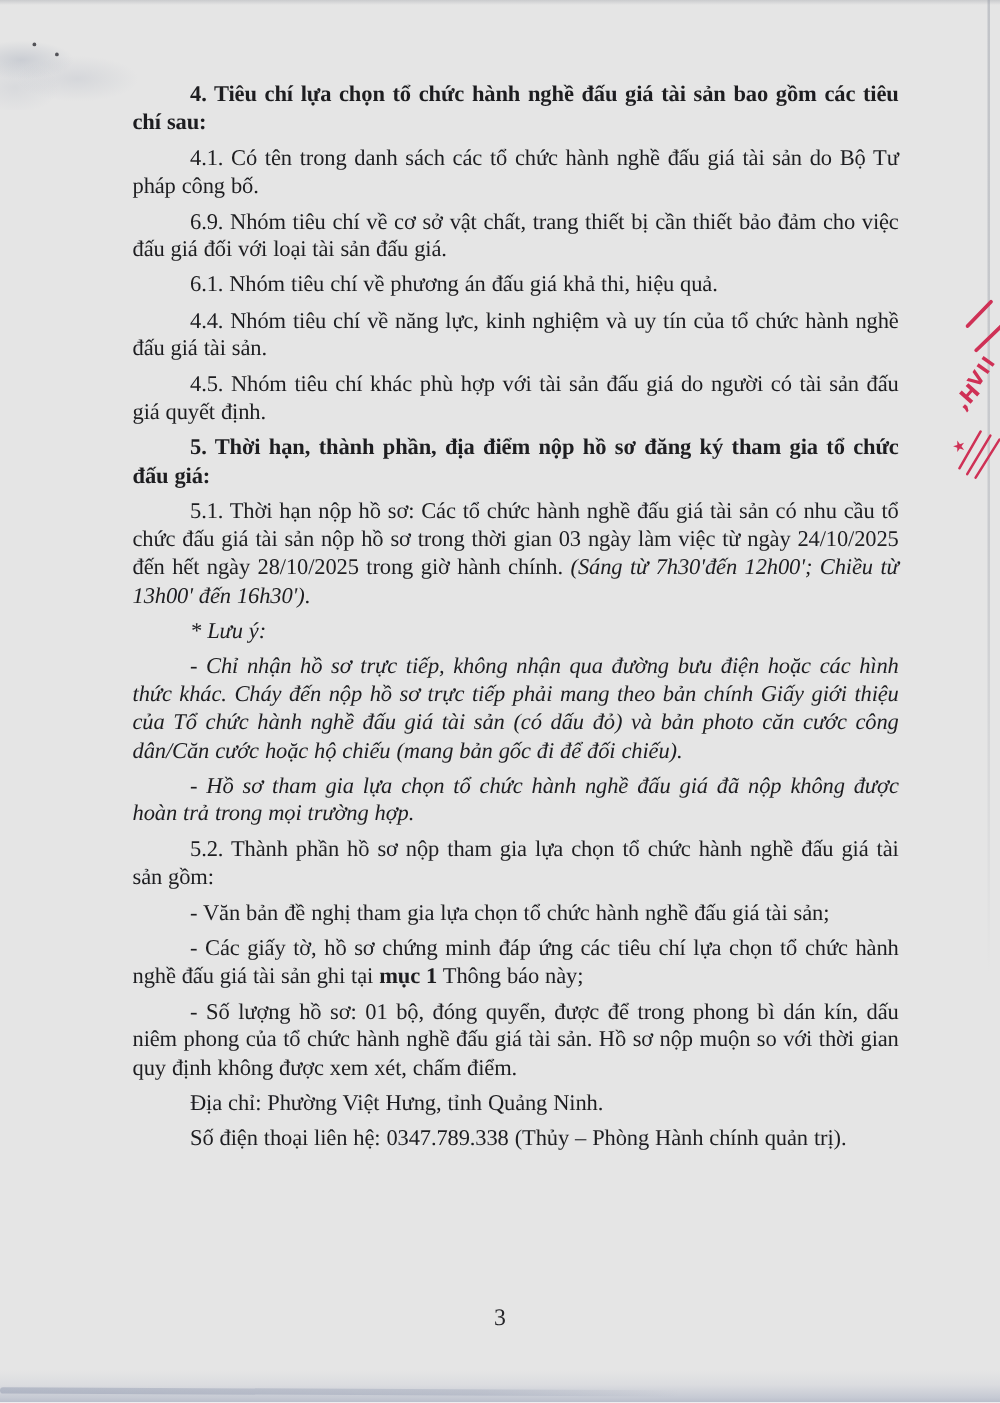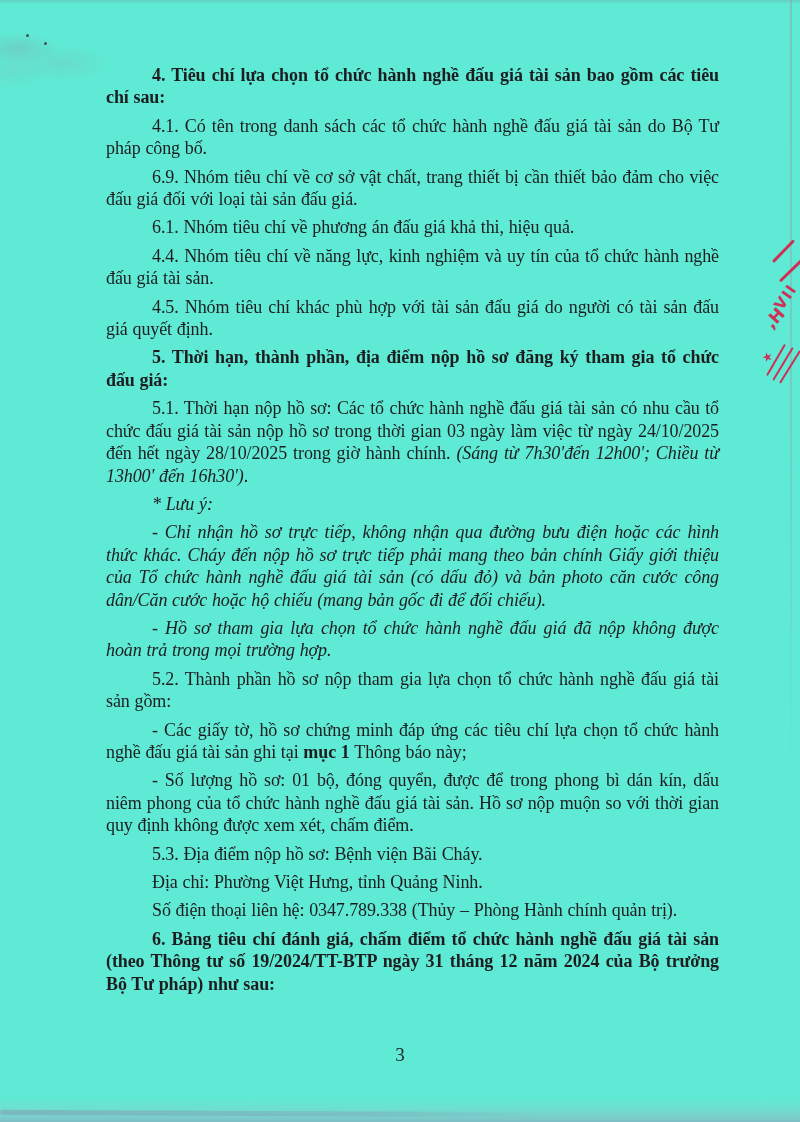--- a/index.html
+++ b/index.html
@@ -4,21 +4,21 @@
 <style>
   html, body {
     margin: 0;
     padding: 0;
     background: #ffffff;
   }
   .page {
     position: relative;
     width: 800px;
     height: 1122px;
-    background: #5eead4;
+    background: #e5e5e5;
     overflow: hidden;
     font-family: "Liberation Serif", "DejaVu Serif", serif;
     color: #1d1d20;
   }
   
   .top-edge {
     position: absolute;
     top: 0; left: 0; right: 0;
     height: 4px;
     background: linear-gradient(to bottom, rgba(120,125,135,0.25), rgba(120,125,135,0));
@@ -147,26 +147,25 @@
       <p class="para"><span>6.9. Nhóm tiêu chí về cơ sở vật chất, trang thiết bị cần thiết bảo đảm cho việc đấu giá đối với loại tài sản đấu giá.</span></p>
       <p class="para"><span>6.1. Nhóm tiêu chí về phương án đấu giá khả thi, hiệu quả.</span></p>
       <p class="para"><span>4.4. Nhóm tiêu chí về năng lực, kinh nghiệm và uy tín của tổ chức hành nghề đấu giá tài sản.</span></p>
       <p class="para"><span>4.5. Nhóm tiêu chí khác phù hợp với tài sản đấu giá do người có tài sản đấu giá quyết định.</span></p>
       <p class="para"><span class="seg-b">5. Thời hạn, thành phần, địa điểm nộp hồ sơ đăng ký tham gia tổ chức đấu giá:</span></p>
       <p class="para"><span>5.1. Thời hạn nộp hồ sơ: Các tổ chức hành nghề đấu giá tài sản có nhu cầu tổ chức đấu giá tài sản nộp hồ sơ trong thời gian 03 ngày làm việc từ ngày 24/10/2025 đến hết ngày 28/10/2025 trong giờ hành chính. </span><span class="seg-i">(Sáng từ 7h30'đến 12h00'; Chiều từ 13h00' đến 16h30')</span><span>.</span></p>
       <p class="para"><span class="seg-bi">* Lưu ý:</span></p>
       <p class="para"><span class="seg-i">- Chỉ nhận hồ sơ trực tiếp, không nhận qua đường bưu điện hoặc các hình thức khác. Cháy đến nộp hồ sơ trực tiếp phải mang theo bản chính Giấy giới thiệu của Tổ chức hành nghề đấu giá tài sản (có dấu đỏ) và bản photo căn cước công dân/Căn cước hoặc hộ chiếu (mang bản gốc đi để đối chiếu).</span></p>
       <p class="para"><span class="seg-bi">- Hồ sơ tham gia lựa chọn tổ chức hành nghề đấu giá đã nộp không được hoàn trả trong mọi trường hợp.</span></p>
       <p class="para"><span>5.2. Thành phần hồ sơ nộp tham gia lựa chọn tổ chức hành nghề đấu giá tài sản gồm:</span></p>
+      <p class="para"><span>- Văn bản đề nghị tham gia lựa chọn tổ chức hành nghề đấu giá tài sản;</span></p>
       <p class="para"><span>- Các giấy tờ, hồ sơ chứng minh đáp ứng các tiêu chí lựa chọn tổ chức hành nghề đấu giá tài sản ghi tại </span><span class="seg-b">mục 1</span><span> Thông báo này;</span></p>
       <p class="para"><span>- Số lượng hồ sơ: 01 bộ, đóng quyển, được để trong phong bì dán kín, dấu niêm phong của tổ chức hành nghề đấu giá tài sản. Hồ sơ nộp muộn so với thời gian quy định không được xem xét, chấm điểm.</span></p>
-      <p class="para"><span>5.3. Địa điểm nộp hồ sơ: Bệnh viện Bãi Cháy.</span></p>
       <p class="para"><span>Địa chỉ: Phường Việt Hưng, tỉnh Quảng Ninh.</span></p>
       <p class="para"><span>Số điện thoại liên hệ: 0347.789.338 (Thủy – Phòng Hành chính quản trị).</span></p>
-      <p class="para"><span class="seg-b">6. Bảng tiêu chí đánh giá, chấm điểm tổ chức hành nghề đấu giá tài sản (theo Thông tư số 19/2024/TT-BTP ngày 31 tháng 12 năm 2024 của Bộ trưởng Bộ Tư pháp) như sau:</span></p>
     </div>
 
   <div class="red-marks">
     <div class="red-line slash-a"></div>
     <div class="red-line slash-b"></div>
     <div class="red-text mark-vii">VII</div>
     <div class="red-text mark-h">,H</div>
     <div class="red-text mark-star">★</div>
     <div class="red-line tri-1"></div>
     <div class="red-line tri-2"></div>

